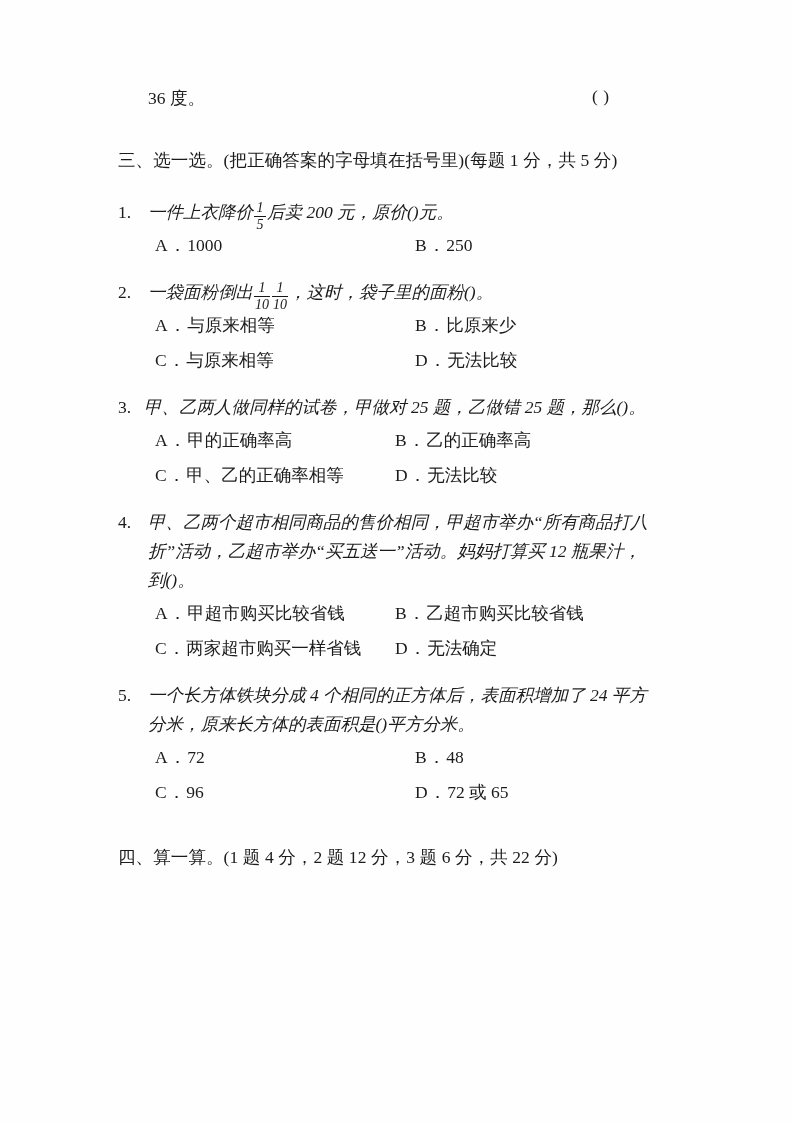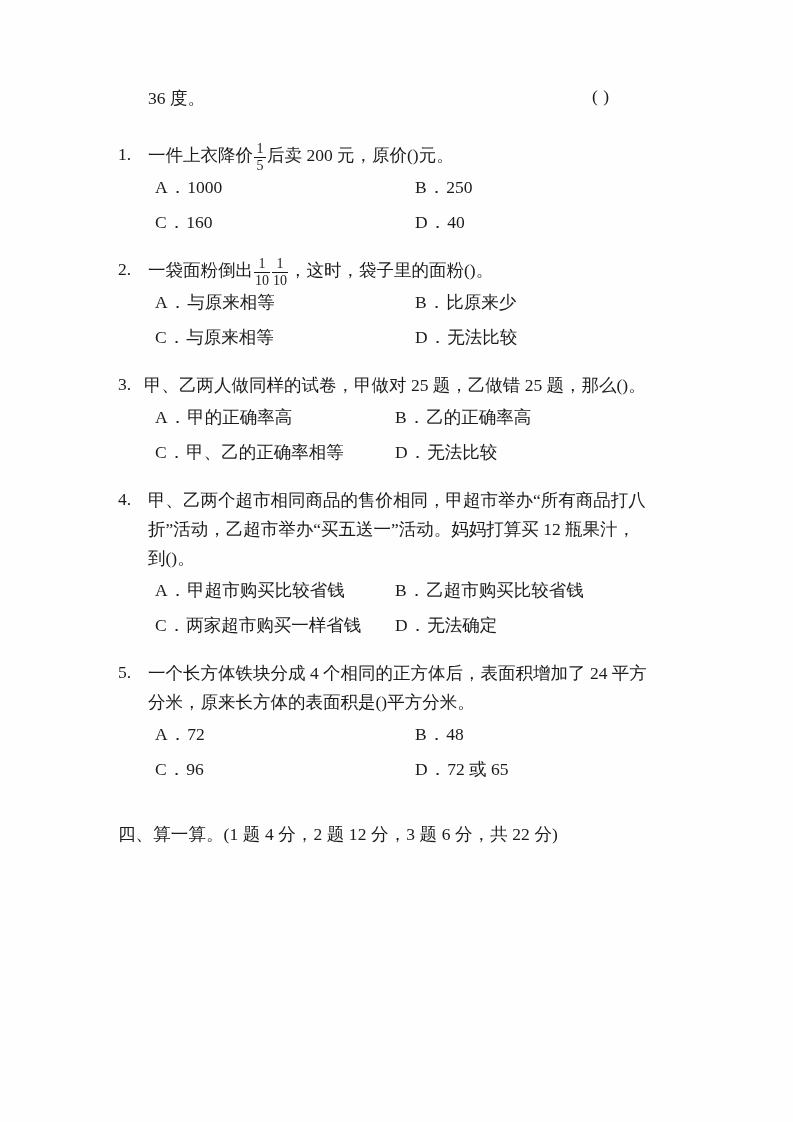--- a/index.html
+++ b/index.html
@@ -30,21 +30,21 @@
     position: absolute;
     left: 118px;
     top: 86px;
     width: 566px;
   }
 
   
   .carry-item {
     position: relative;
     height: 30px;
-    margin-bottom: 24px;
+    margin-bottom: 32px;
   }
   .carry-item .stem {
     position: absolute;
     left: 30px;
     top: 0;
     font-size: 17.5px;
   }
   .carry-item .answer-paren {
     position: absolute;
     left: 474px;
@@ -82,21 +82,22 @@
   .q-num {
     position: absolute;
     left: 0;
     top: 0;
     font-size: 17.5px;
   }
   .q-text-line {
     white-space: nowrap;
     height: 29px;
     display: flex;
-    align-items: flex-end;
+    align-items: center;
+    font-style: italic;
   }
 
   
   .frac {
     display: inline-flex;
     flex-direction: column;
     align-items: center;
     vertical-align: middle;
     font-size: 14px;
     line-height: 1;
@@ -149,20 +150,21 @@
 <body>
 
 <div class="page">
   <div class="content">
 
     <div class="carry-item">
       <span class="stem">36 度。</span>
       <span class="answer-paren">(    )</span>
     </div>
 
+    <div class="section-heading">三、选一选。(把正确答案的字母填在括号里)(每题 1 分，共 5 分)</div>
 
     <div id="questions-root">
         <div class="question">
           <div class="q-stem">
             <span class="q-num">1.</span>
             <div class="q-text-line">
               <span>一件上衣降价</span>
               <span class="frac">
                 <span class="num">1</span>
                 <span class="bar"></span>
@@ -170,24 +172,20 @@
               </span>
               <span>后卖 200 元，原价(</span>
               <span class="blank-paren">    </span>
               <span>)元。</span>
             </div>
           </div>
           <div class="options">
             <div class="opt-row">
               <div class="opt col-a"><span class="letter">A．</span><span>1000</span></div>
               <div class="opt col-b"><span class="letter">B．</span><span>250</span></div>
-            </div>
-            <div class="opt-row">
-              <div class="opt col-a"><span class="letter">C．</span><span>160</span></div>
-              <div class="opt col-b"><span class="letter">D．</span><span>40</span></div>
             </div>
           </div>
         </div>
         <div class="question">
           <div class="q-stem">
             <span class="q-num">2.</span>
             <div class="q-text-line">
               <span>一袋面粉倒出</span>
               <span class="frac">
                 <span class="num">1</span>

